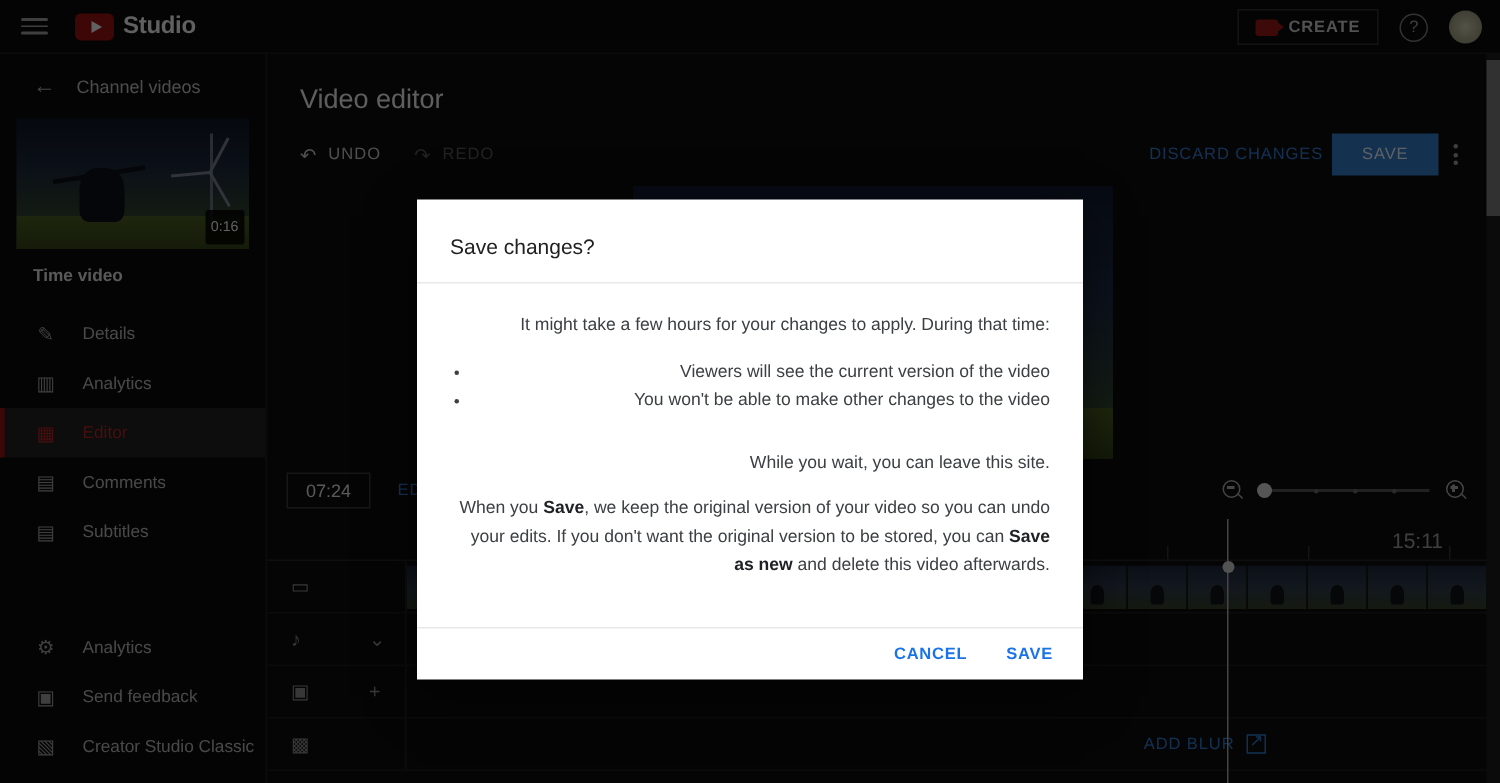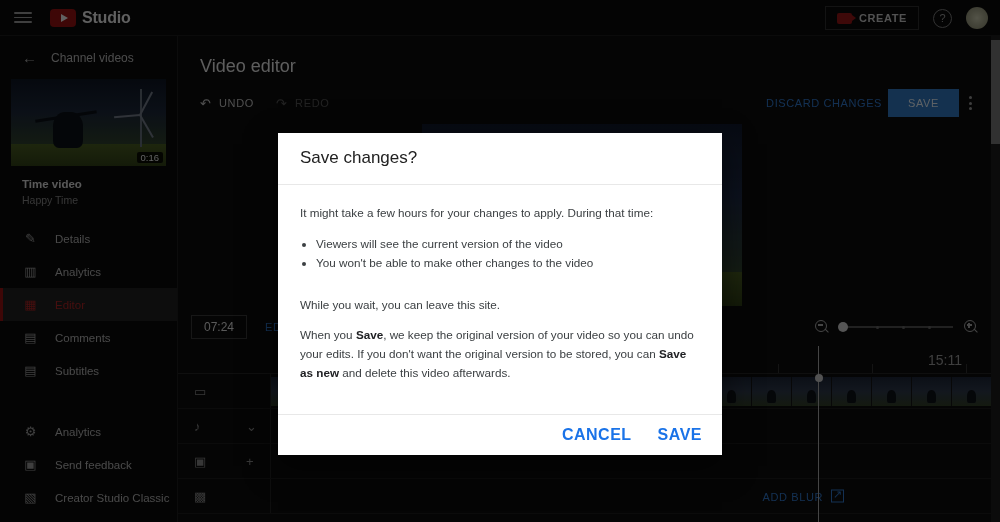--- a/index.html
+++ b/index.html
@@ -82,21 +82,21 @@
   .thumb .grass { position: absolute; left: 0; bottom: 0; width: 100%; height: 22px;
     background: linear-gradient(to bottom, #43551f, #2e3c16); }
   .thumb .turbine { position: absolute; right: 24px; top: 10px; width: 2px; height: 58px; background: #5c6470; }
   .thumb .blade { position: absolute; right: 25px; top: 10px; width: 2px; height: 26px; background: #6a727e; transform-origin: bottom center; }
   .thumb .b1 { transform: rotate(28deg); } .thumb .b2 { transform: rotate(150deg); } .thumb .b3 { transform: rotate(265deg); }
   .thumb .person { position: absolute; left: 42px; bottom: 18px; width: 30px; height: 36px;
     background: #0a0f14; border-radius: 40% 40% 20% 20%; }
   .thumb .arms { position: absolute; left: 24px; bottom: 48px; width: 62px; height: 3px; background: #0a0f14; transform: rotate(-9deg); }
   .dur {
     position: absolute; right: 3px; bottom: 3px; background: rgba(0,0,0,.82);
-    color: #d8d8d8; font-size: 9.5px; padding: 0 4px; border-radius: 2px; margin-left: 12px;
+    color: #d8d8d8; font-size: 9.5px; padding: 6px 4px; border-radius: 2px; margin-left: 12px;
   }
   .vid-title { color: #c6c6c6; font-size: 11.5px; font-weight: 700; padding: 12px 0 0 22px; }
   .vid-sub { color: #7b7b7b; font-size: 10.5px; padding: 4px 0 0 22px; }
   .nav { margin-top: 16px; }
   .nav-item {
     display: flex; align-items: center; gap: 16px; height: 33px; padding-left: 22px;
     cursor: pointer; position: relative;
   }
   .nav-item.active { background: #1d1d1d; }
   .nav-item.active::before { content:""; position:absolute; left:0; top:0; bottom:0; width:3px; background:#8b1111; }
@@ -174,28 +174,28 @@
   .ext-ic::after { content:"↗"; position:absolute; left:1px; top:-3px; color:#2b6cb9; font-size:11px; }
   .playhead { position: absolute; left: 640px; top: 310px; width: 1px; height: 176px; background: #9a9a9a; z-index: 2; }
   .playhead::before { content:""; position:absolute; left:-3.5px; top:28px; width:8px; height:8px; border-radius:50%; background:#b5b5b5; }
 
   
   .scrim { position: absolute; inset: 0; background: rgba(0,0,0,.55); z-index: 10; }
   .modal {
     position: absolute; left: 278px; top: 133px; width: 444px; z-index: 11;
     background: #ffffff; box-shadow: 0 11px 30px rgba(0,0,0,.55);
   }
-  .modal-title { font-size: 17px; color: #212121; padding: 15px 22px 16px; border-bottom: 1px solid #e8e8e8; }
-  .modal-body { padding: 19px 22px 20px; }
+  .modal-title { font-size: 14px; color: #212121; padding: 23px 22px 16px; border-bottom: 1px solid #e8e8e8; }
+  .modal-body { padding: 19px 22px 20px; text-align: right; }
   .mb-p { font-size: 11.7px; color: #3c4043; line-height: 1.62; margin-bottom: 11px; }
   .mb-ul { margin: 0 0 23px 16px; }
   .mb-ul li { font-size: 11.7px; color: #3c4043; line-height: 1.66; }
   .mb-p b { font-weight: 700; color: #202124; }
   .modal-foot { border-top: 1px solid #e8e8e8; padding: 11px 20px; display: flex; justify-content: flex-end; gap: 26px; }
-  .mf-btn { color: #1a73e8; font-size: 16px; font-weight: 600; letter-spacing: 0.5px; cursor: pointer; }
+  .mf-btn { color: #1a73e8; font-size: 11px; font-weight: 600; letter-spacing: 0.5px; cursor: pointer; }
 
   
   .scrollbar { position: absolute; right: 0; top: 36px; width: 9px; height: 486px; background: #1a1a1a; z-index: 6; }
   .scrollbar .thumbbar { position: absolute; top: 4px; left: 0; width: 9px; height: 104px; background: #6e6e6e; }
 </style>
 </head>
 <body>
 
 <div class="app">
 
@@ -230,21 +230,20 @@
       <div class="grass"></div>
       <div class="turbine"></div>
       <div class="blade b1"></div>
       <div class="blade b2"></div>
       <div class="blade b3"></div>
       <div class="arms"></div>
       <div class="person"></div>
       <span class="dur">0:16</span>
     </div>
     <div class="vid-title">Time video</div>
-    <div class="vid-sub">Happy Time</div>
 
     <div class="nav">
       <div class="nav-item">
         <span class="nav-ic">✎</span>
         <span class="nav-lbl">Details</span>
       </div>
       <div class="nav-item">
         <span class="nav-ic">▥</span>
         <span class="nav-lbl">Analytics</span>
       </div>

